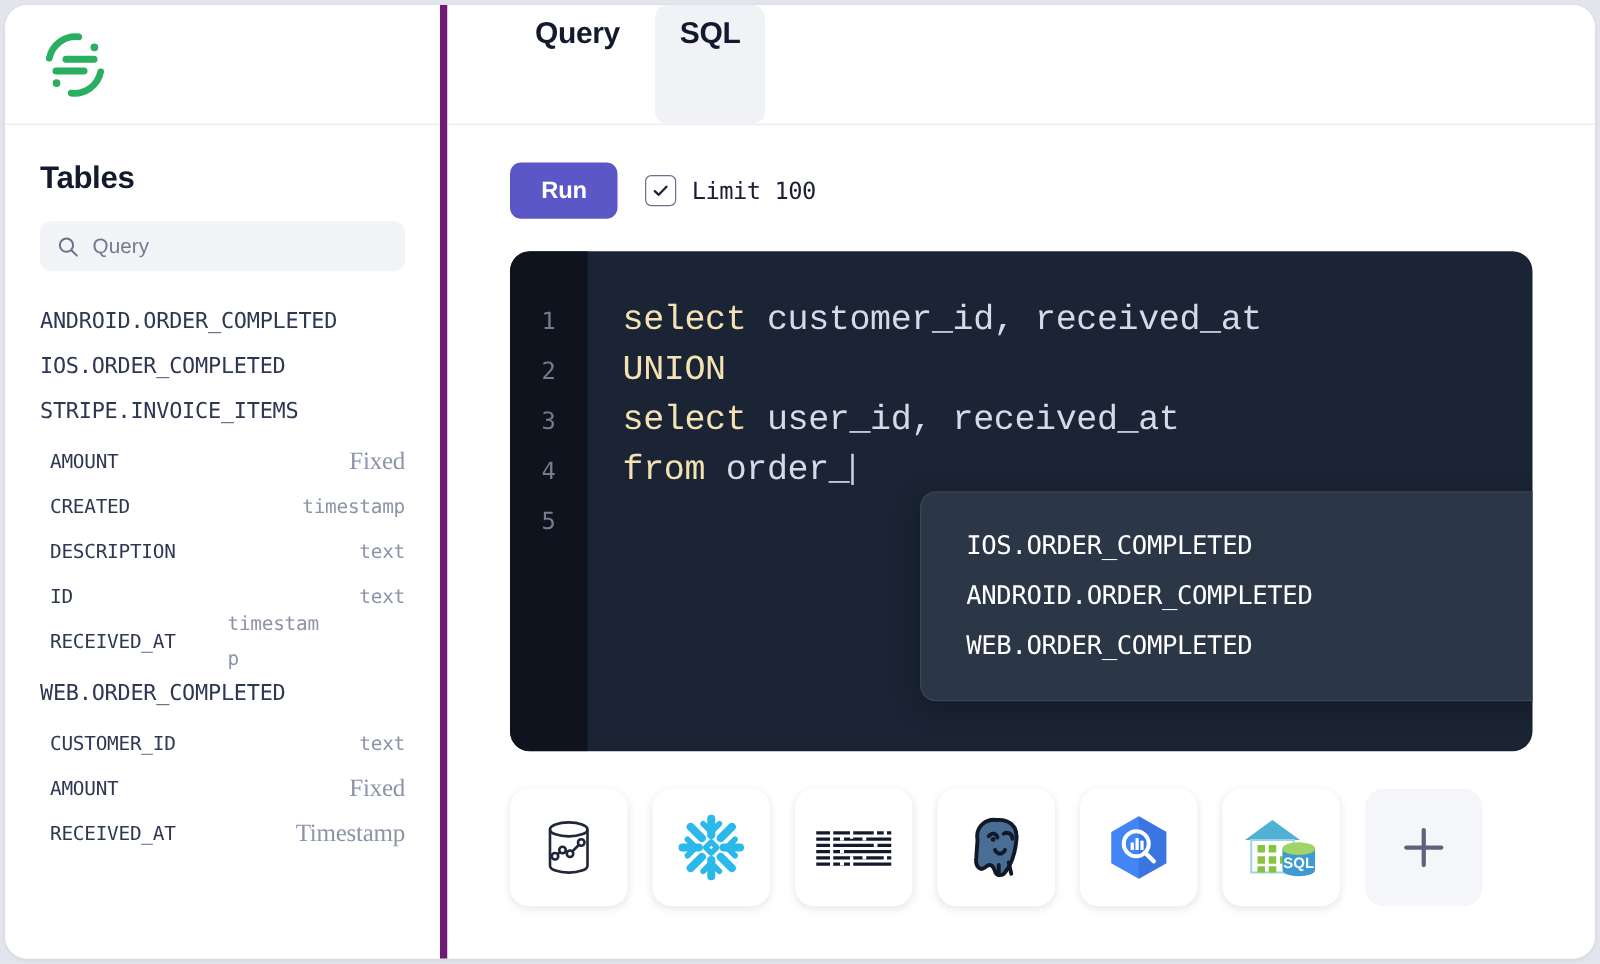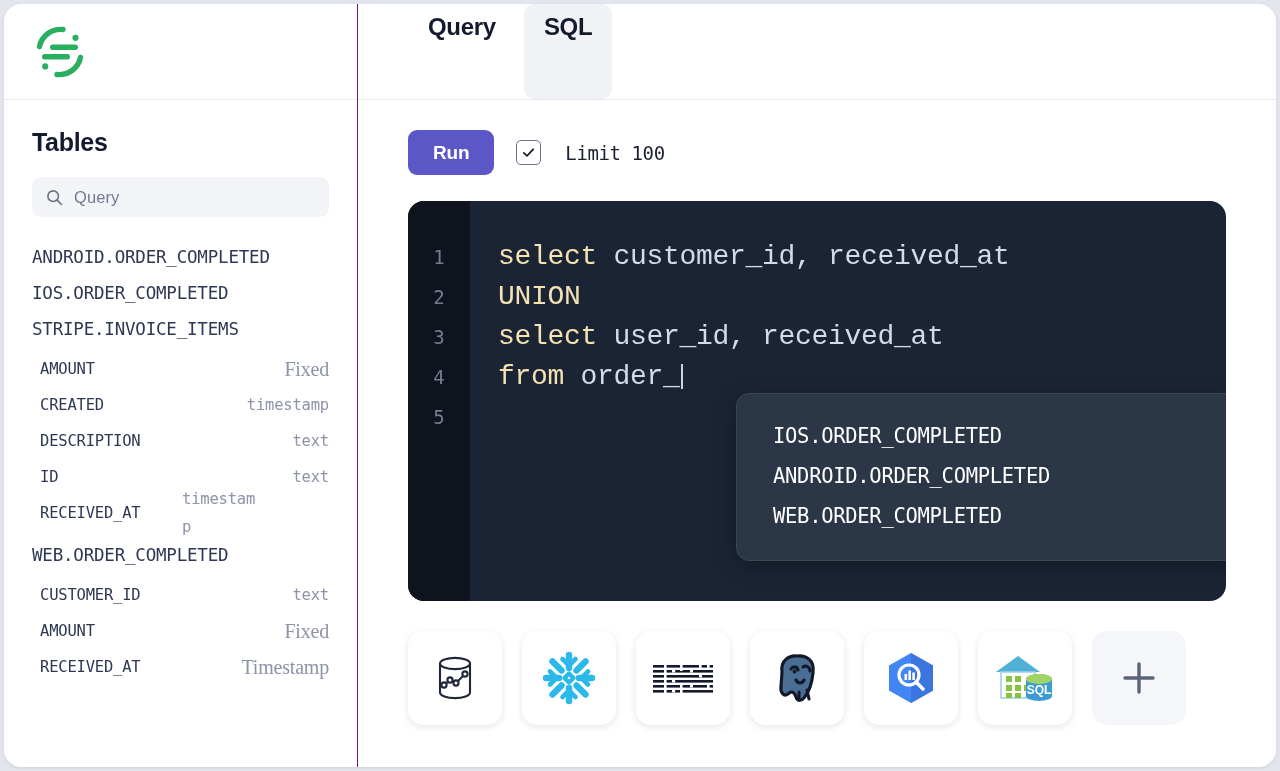--- a/index.html
+++ b/index.html
@@ -22,21 +22,21 @@
     display: flex;
     box-shadow: 0 1px 3px rgba(40,44,63,0.10);
   }
 
   
   .sidebar {
     width: 354px;
     flex: 0 0 354px;
     height: 100%;
     background: #ffffff;
-    border-right: 1px solid #701a75;
+    border-right: 6px solid #701a75;
     display: flex;
     flex-direction: column;
   }
 
   .sidebar-header {
     height: 96px;
     flex: 0 0 96px;
     border-bottom: 1px solid #e8eaf0;
     display: flex;
     align-items: center;
@@ -174,21 +174,21 @@
     font-size: 19px;
     font-weight: bold;
     padding: 13px 25px;
     border: none;
     border-radius: 9px;
     letter-spacing: -0.2px;
     line-height: 1;
     cursor: pointer;
   }
 
-  .limit-wrap { display: flex; align-items: center; gap: 24px; }
+  .limit-wrap { display: flex; align-items: center; gap: 12px; }
   .checkbox {
     width: 25px; height: 25px;
     border: 1.8px solid #6b7386;
     border-radius: 5px;
     background: #fff;
     display: flex;
     align-items: center;
     justify-content: center;
   }
   .checkbox svg { width: 15px; height: 15px; display:block; }

